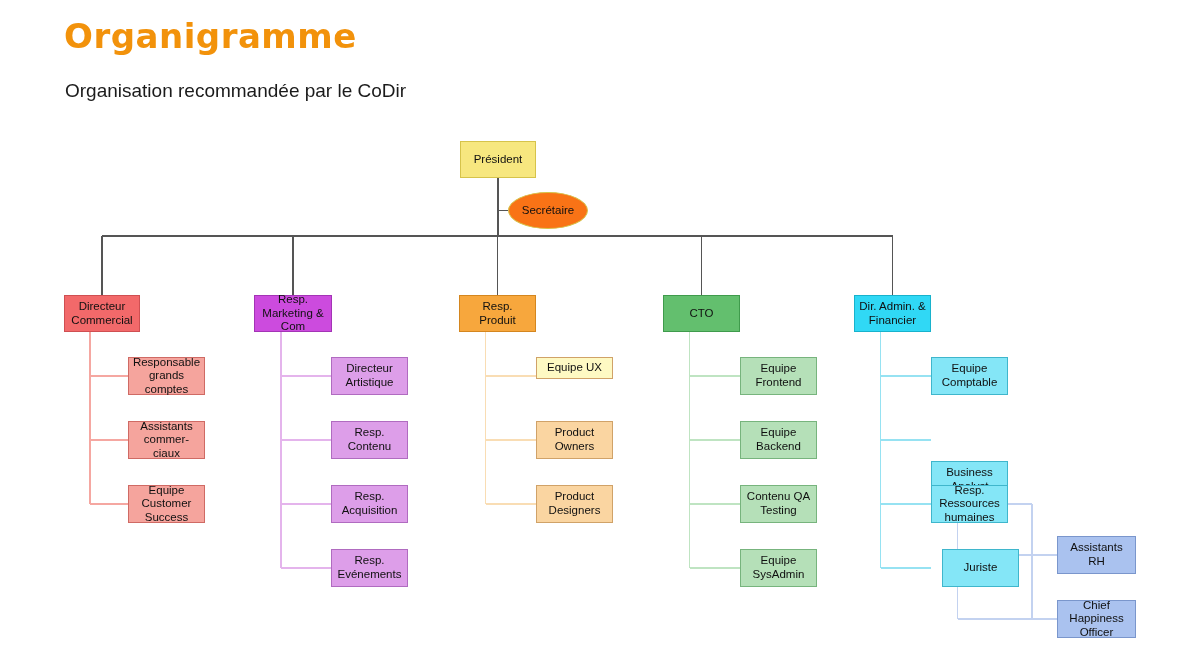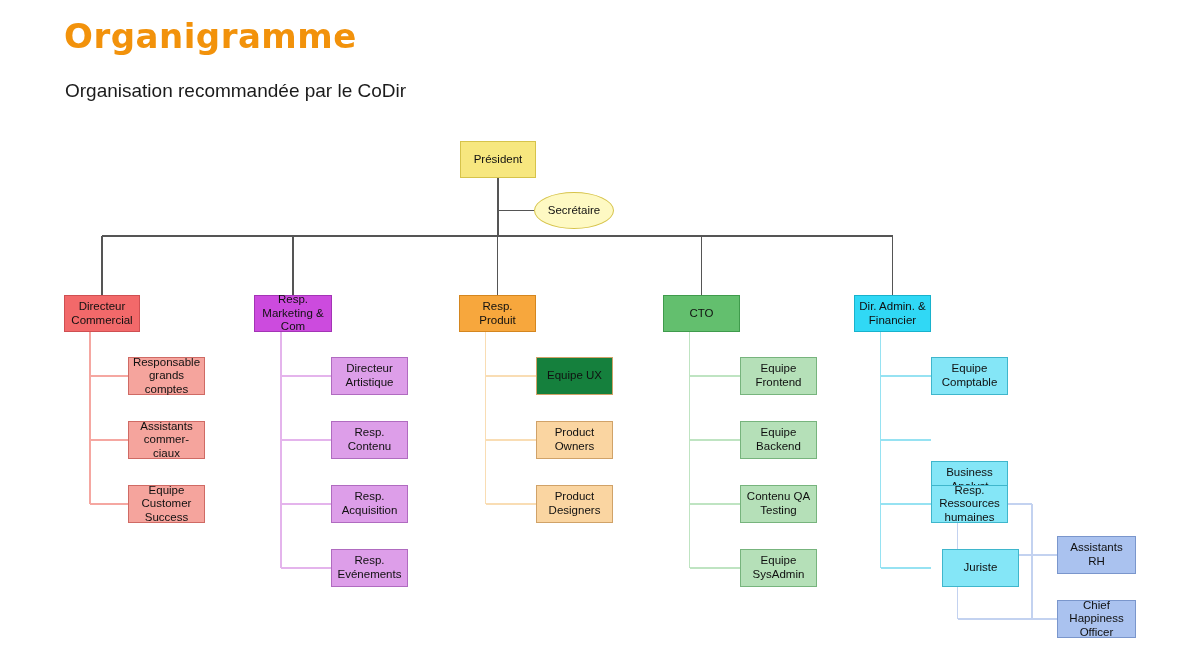--- a/index.html
+++ b/index.html
@@ -123,21 +123,21 @@
       <line x1="957.5" y1="619" x2="1057" y2="619" stroke="#c3d2f0" stroke-width="1.2" shape-rendering="crispEdges"></line>
       <line x1="1008" y1="504" x2="1032" y2="504" stroke="#c3d2f0" stroke-width="1.2" shape-rendering="crispEdges"></line>
       <line x1="1032" y1="504" x2="1032" y2="555" stroke="#c3d2f0" stroke-width="1.2" shape-rendering="crispEdges"></line>
       <line x1="1032" y1="555" x2="1057" y2="555" stroke="#c3d2f0" stroke-width="1.2" shape-rendering="crispEdges"></line>
       <line x1="1032" y1="504" x2="1032" y2="619" stroke="#c3d2f0" stroke-width="1.2" shape-rendering="crispEdges"></line>
       <line x1="1032" y1="619" x2="1057" y2="619" stroke="#c3d2f0" stroke-width="1.2" shape-rendering="crispEdges"></line>
     </svg>
 
   <div id="nodes-layer">
       <div class="node" style="left: 460px; top: 141px; width: 76px; height: 37px; background: rgb(247, 231, 127); border-color: rgb(214, 195, 75);">Président</div>
-      <div class="node ellipse" style="left: 534px; top: 192px; width: 80px; height: 37px; background: #fef9c3; border-color: rgb(214, 195, 75);">Secrétaire</div>
+      <div class="node ellipse" style="left: 508px; top: 192px; width: 80px; height: 37px; background: #f97316; border-color: rgb(214, 195, 75);">Secrétaire</div>
       <div class="node" style="left: 64px; top: 295px; width: 76px; height: 37px; background: rgb(242, 105, 106); border-color: rgb(207, 79, 82);">Directeur
 Commercial</div>
       <div class="node" style="left: 128px; top: 357px; width: 77px; height: 38px; background: rgb(245, 164, 157); border-color: rgb(207, 106, 100);">Responsable
 grands
 comptes</div>
       <div class="node" style="left: 128px; top: 421px; width: 77px; height: 38px; background: rgb(245, 164, 157); border-color: rgb(207, 106, 100);">Assistants
 commer-
 ciaux</div>
       <div class="node" style="left: 128px; top: 485px; width: 77px; height: 38px; background: rgb(245, 164, 157); border-color: rgb(207, 106, 100);">Equipe
 Customer
@@ -148,21 +148,21 @@
       <div class="node" style="left: 331px; top: 357px; width: 77px; height: 38px; background: rgb(221, 158, 233); border-color: rgb(176, 107, 192);">Directeur
 Artistique</div>
       <div class="node" style="left: 331px; top: 421px; width: 77px; height: 38px; background: rgb(221, 158, 233); border-color: rgb(176, 107, 192);">Resp.
 Contenu</div>
       <div class="node" style="left: 331px; top: 485px; width: 77px; height: 38px; background: rgb(221, 158, 233); border-color: rgb(176, 107, 192);">Resp.
 Acquisition</div>
       <div class="node" style="left: 331px; top: 549px; width: 77px; height: 38px; background: rgb(221, 158, 233); border-color: rgb(176, 107, 192);">Resp.
 Evénements</div>
       <div class="node" style="left: 459px; top: 295px; width: 77px; height: 37px; background: rgb(247, 167, 61); border-color: rgb(212, 134, 31);">Resp.
 Produit</div>
-      <div class="node" style="left: 536px; top: 357px; width: 77px; height: 38px; background: #15803d; border-color: rgb(208, 162, 104);">Equipe UX</div>
+      <div class="node" style="left: 536px; top: 357px; width: 77px; height: 22px; background: #fef9c3; border-color: rgb(208, 162, 104);">Equipe UX</div>
       <div class="node" style="left: 536px; top: 421px; width: 77px; height: 38px; background: rgb(250, 213, 161); border-color: rgb(208, 162, 104);">Product
 Owners</div>
       <div class="node" style="left: 536px; top: 485px; width: 77px; height: 38px; background: rgb(250, 213, 161); border-color: rgb(208, 162, 104);">Product
 Designers</div>
       <div class="node" style="left: 663px; top: 295px; width: 77px; height: 37px; background: rgb(99, 191, 110); border-color: rgb(63, 155, 76);">CTO</div>
       <div class="node" style="left: 740px; top: 357px; width: 77px; height: 38px; background: rgb(181, 224, 184); border-color: rgb(119, 180, 125);">Equipe
 Frontend</div>
       <div class="node" style="left: 740px; top: 421px; width: 77px; height: 38px; background: rgb(181, 224, 184); border-color: rgb(119, 180, 125);">Equipe
 Backend</div>
       <div class="node" style="left: 740px; top: 485px; width: 77px; height: 38px; background: rgb(181, 224, 184); border-color: rgb(119, 180, 125);">Contenu QA

